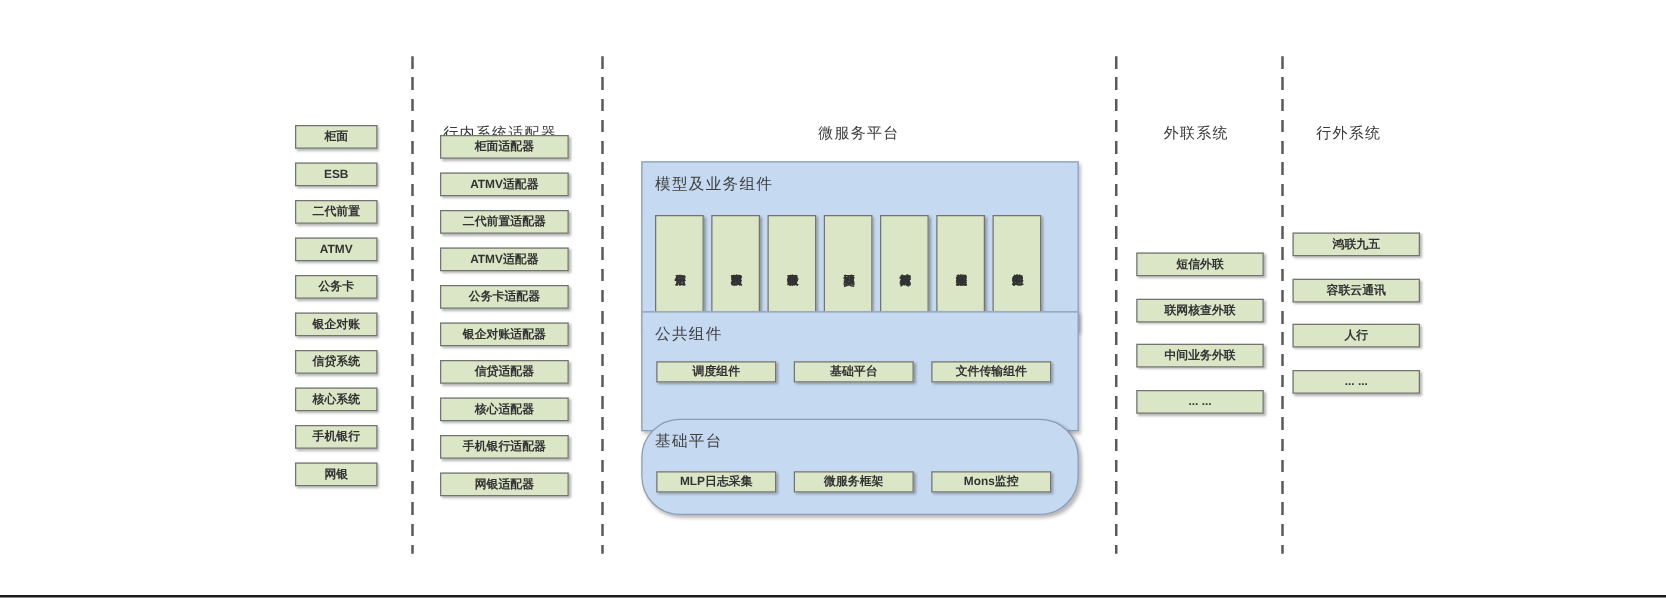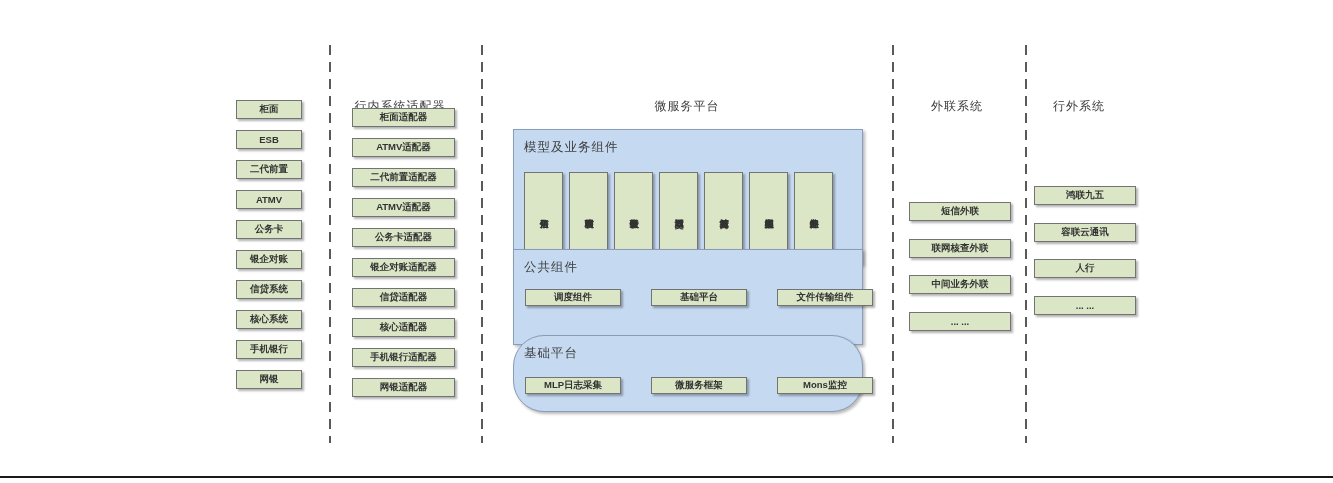--- a/index.html
+++ b/index.html
@@ -33,21 +33,21 @@
   .panel-title{position:absolute;left:10px;top:9px;font-size:12.5px;color:#3f3f3f;letter-spacing:1px;}
   .vrow{position:absolute;left:10px;top:42px;display:flex;gap:6px;}
   .vbox{
     box-sizing:border-box;width:39px;height:79px;
     background:#dae6c5;border:1px solid #737373;
     box-shadow:1.5px 1.5px 2px rgba(0,0,0,0.30);
     display:flex;align-items:center;justify-content:center;
     writing-mode:vertical-rl;text-orientation:upright;
     font-size:9px;font-weight:bold;color:#333333;line-height:1.05;
   }
-  .hrow{position:absolute;left:11px;display:flex;gap:30px;}
+  .hrow{position:absolute;left:11px;display:flex;gap:14px;}
   .hrow .gbox{width:96px;height:17px;margin:0;}
   .bottom-rule{position:absolute;left:0;top:476px;width:1333px;height:2px;background:#1a1a1a;}
 </style>
 </head>
 <body>
 
 <div class="canvas">
 
   <div class="col-title" style="left:211px;">行内系统</div>
   <div class="col-title" style="left:340px;">行内系统适配器</div>

